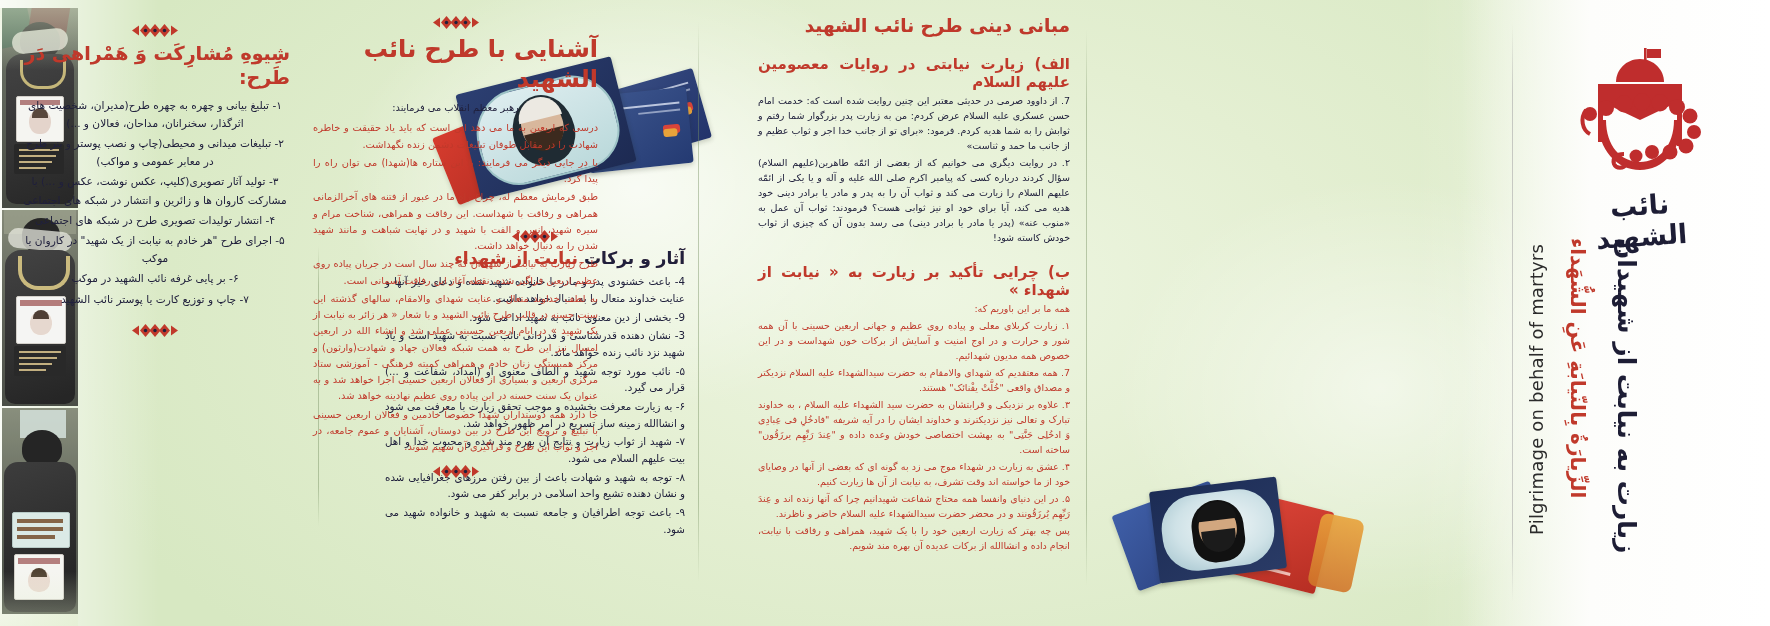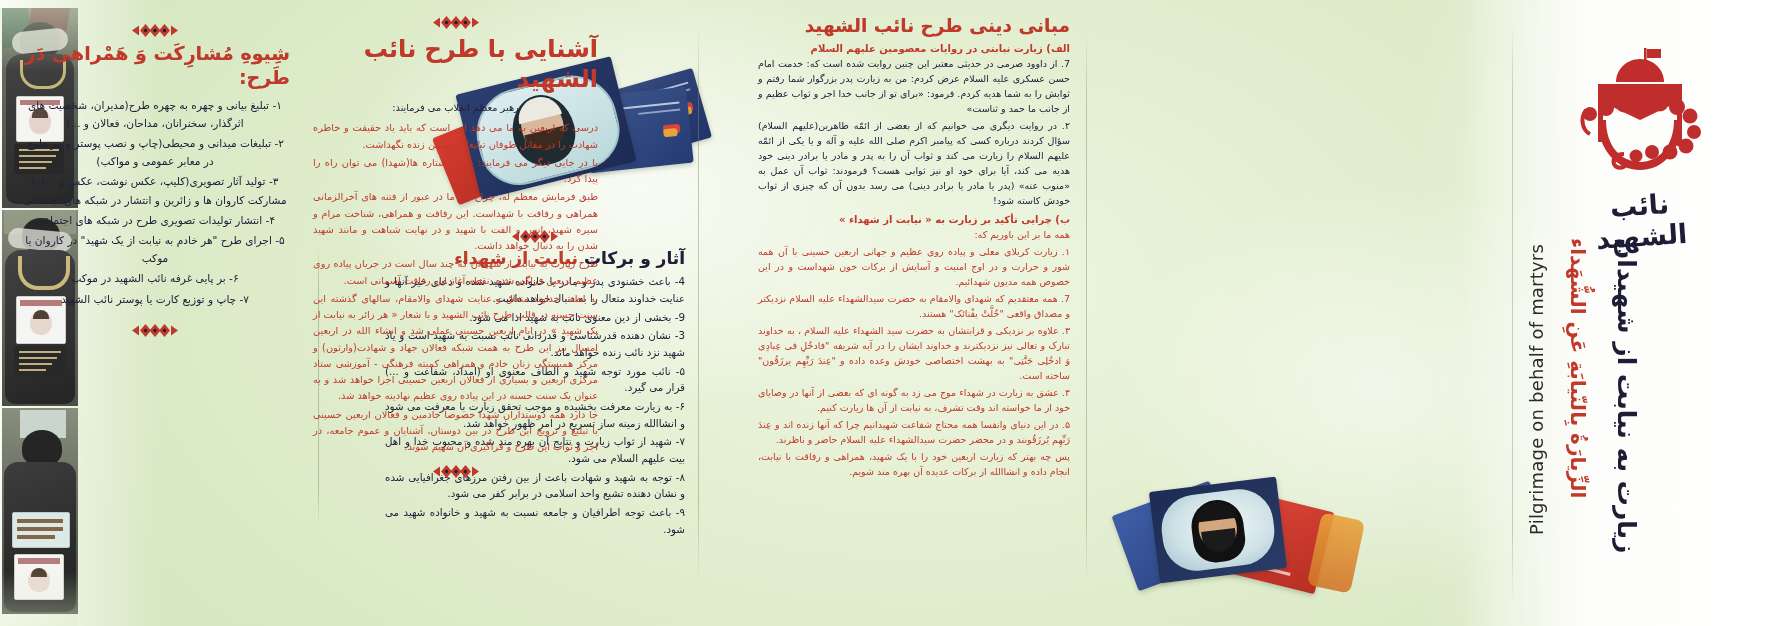--- a/index.html
+++ b/index.html
@@ -54,21 +54,21 @@
 
   
   #col-benefits{right:1085px;top:228px;width:300px;font-size:10.4px;}
   #col-benefits .heading{font-size:17px;margin-bottom:4px;}
   #col-benefits .body{font-size:10.3px;line-height:1.62;text-align:justify;}
 
   
   #col-foundations{right:700px;top:14px;width:312px;}
   #col-foundations .heading{font-size:18.5px;margin-bottom:4px;}
   #col-foundations .body{font-size:9.5px;line-height:1.58;text-align:justify;}
-  #col-foundations .sub{color:#c0392b;font-size:10px;font-weight:700;margin:6px 0 2px;}
+  #col-foundations .sub{color:#c0392b;font-size:15px;font-weight:700;margin:18px 0 2px;}
 
   
   #col-intro{right:1172px;top:14px;width:285px;}
   #col-intro .heading{font-size:24px;margin-bottom:6px;}
   #col-intro .body{font-size:9.8px;line-height:1.66;text-align:justify;}
 
   
   #logo-panel{position:absolute;left:1460px;top:0;width:310px;height:626px;
     background:linear-gradient(270deg,#ffffff 0%,#fdfdfb 58%,rgba(253,253,248,.35) 88%,rgba(255,255,255,0) 100%);}
   #brand-divider{position:absolute;left:52px;top:24px;width:1px;height:578px;

